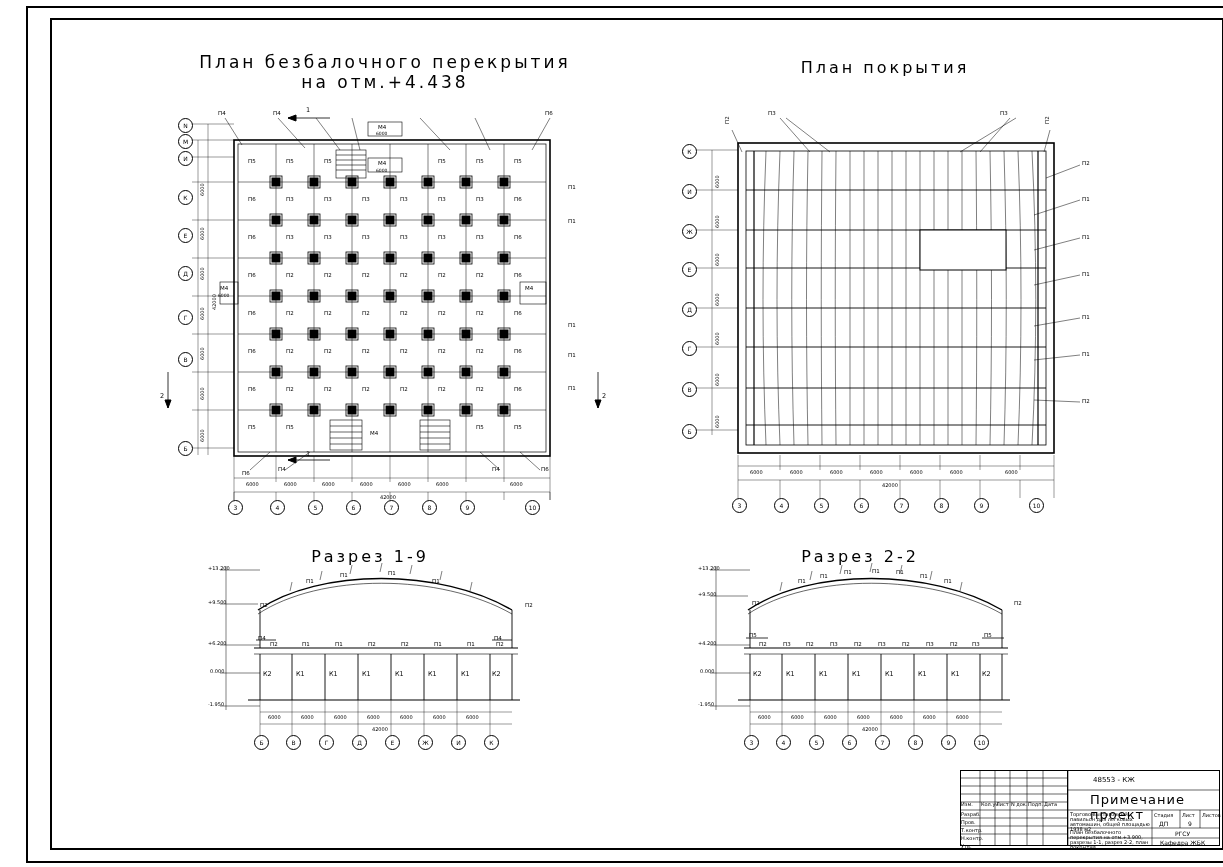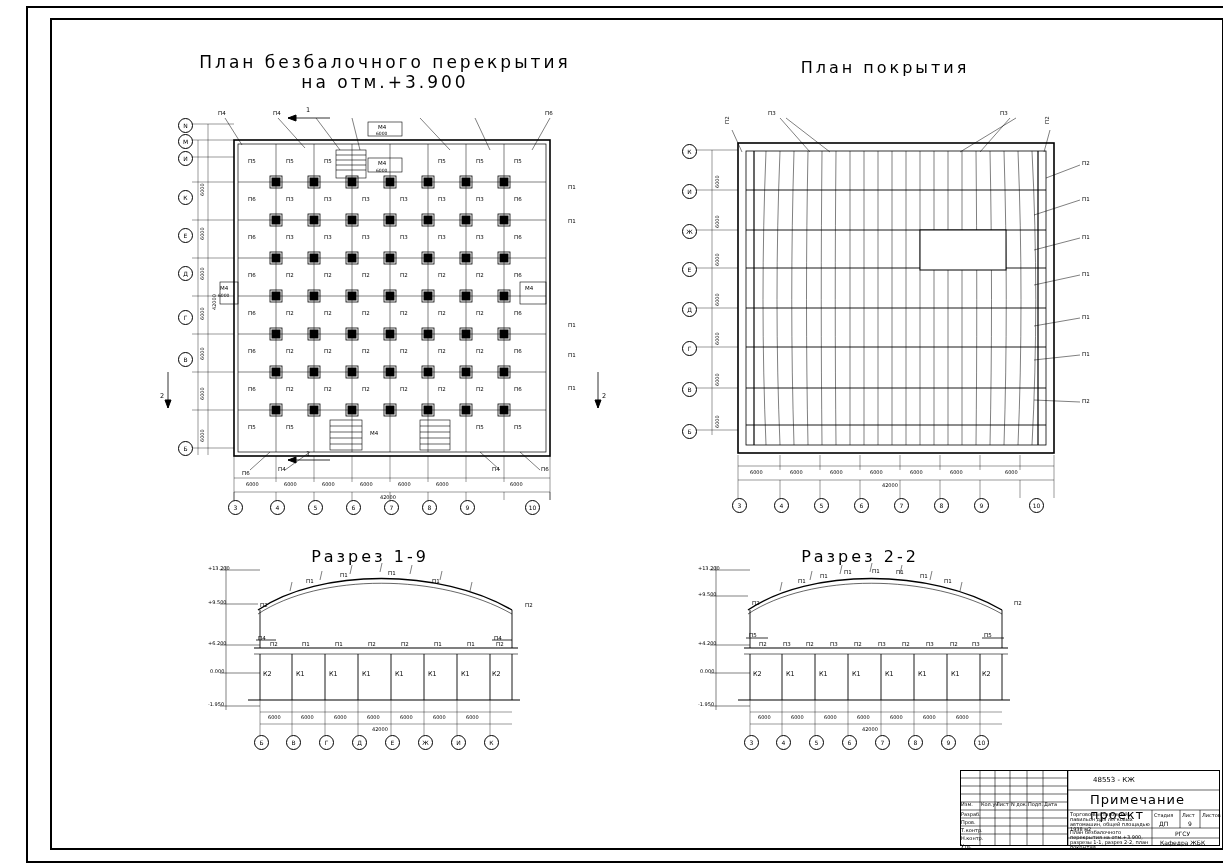--- a/index.html
+++ b/index.html
@@ -37,21 +37,21 @@
 </style>
 </head>
 <body>
 
 <div id="sheet">
   <div class="frame-outer"></div>
   <div class="frame-inner"></div>
 
   <div class="ttl plan-title" style="left:150px;top:52px;width:430px;">
     <span>План безбалочного перекрытия</span>
-    <small>на отм.+3.900</small>
+    <small>на отм.+4.438</small>
   </div>
 
   <div class="ttl sec-title" style="left:700px;top:58px;width:330px;">
     <span>План покрытия</span>
   </div>
 
   <div class="ttl sec-title" style="left:200px;top:547px;width:300px;">
     <span>Разрез 1-9</span>
   </div>
   <div class="ttl sec-title" style="left:690px;top:547px;width:300px;">

